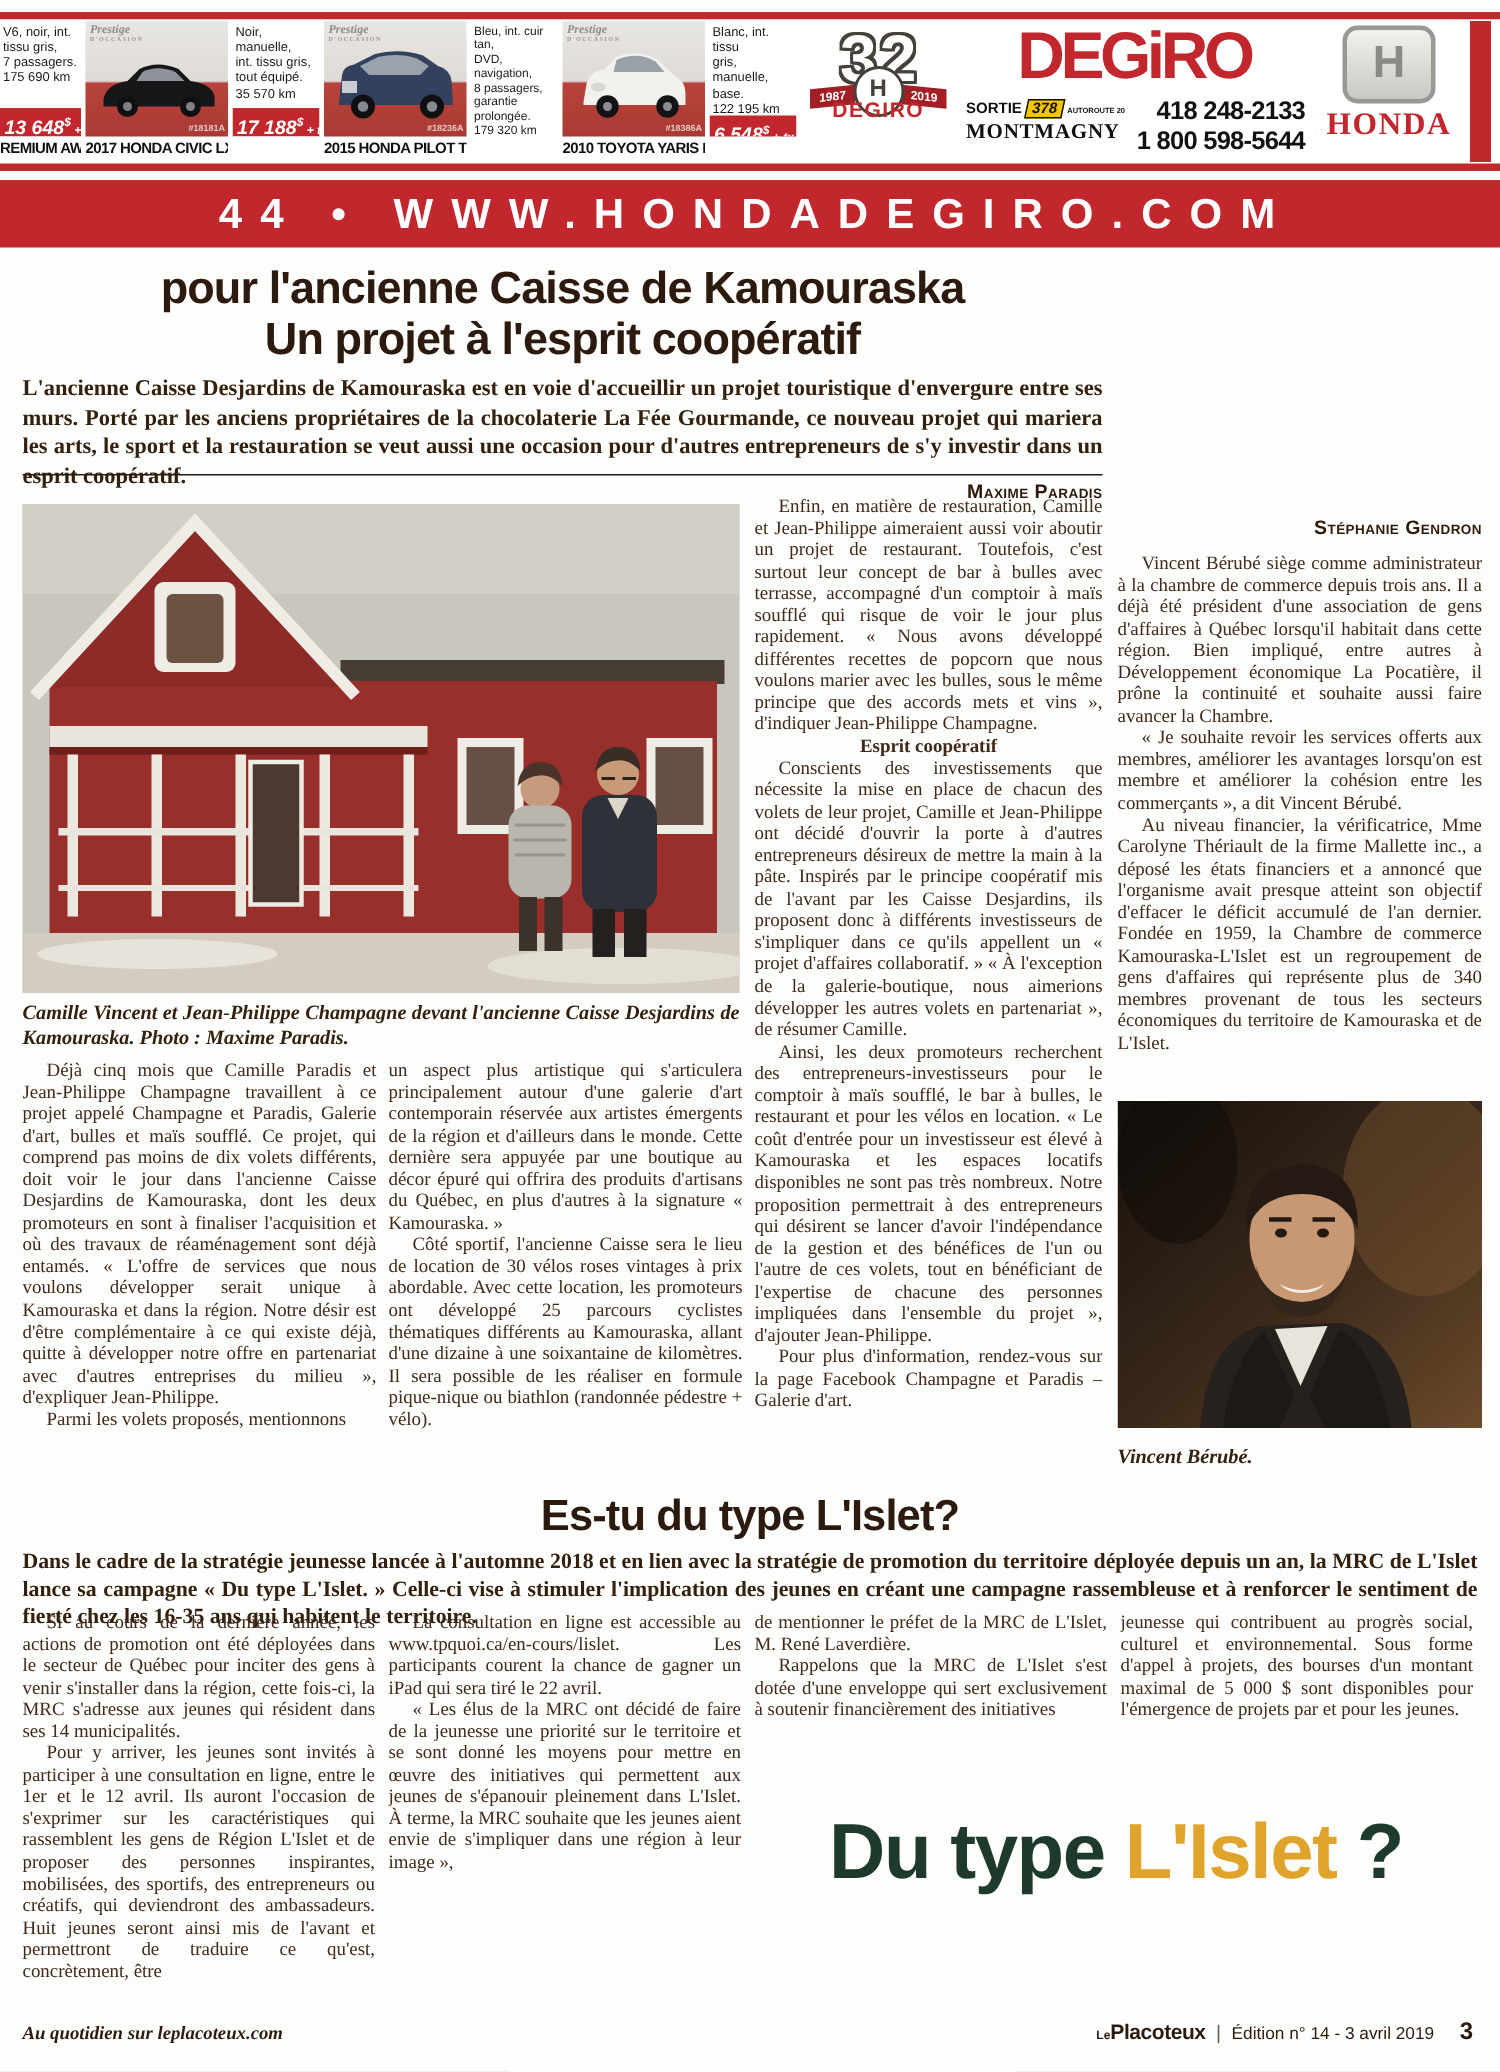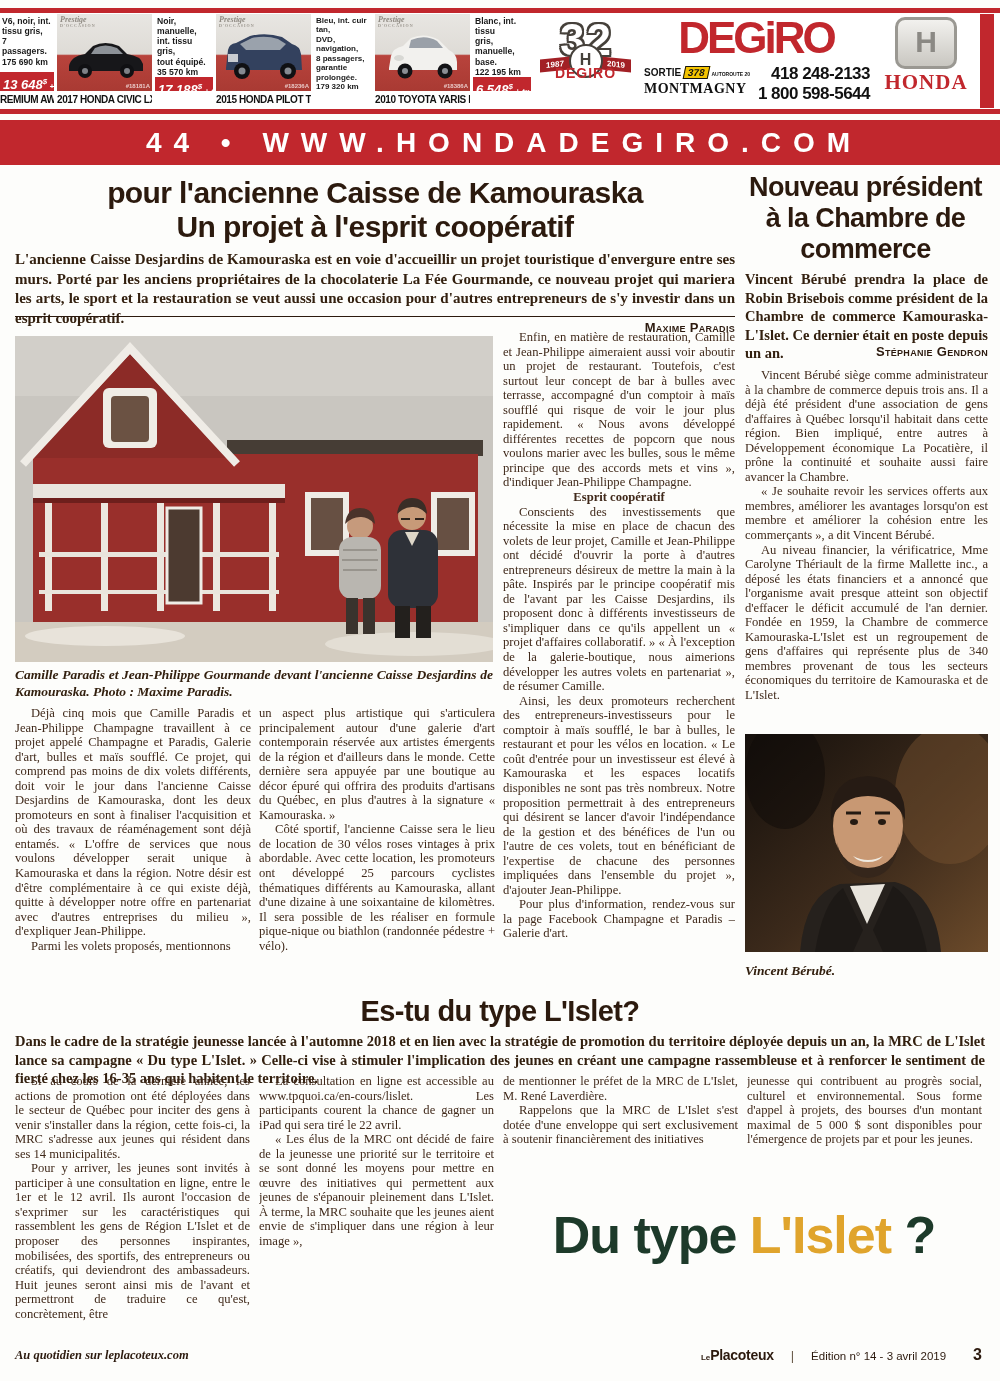--- a/index.html
+++ b/index.html
@@ -7,21 +7,21 @@
         font-family:"Liberation Sans",sans-serif;}
   
   .banner{position:absolute;top:8px;left:0;width:1000px;}
   .banner-rule{height:5px;background:#c1272d;}
   .banner-row{display:flex;gap:3px;background:#fff;padding:1px 0;}
   .unit{display:flex;flex-direction:column;}
   .unit-body{position:relative;overflow:hidden;}
   .unit-label{height:17px;font-weight:bold;font-size:10px;line-height:17px;color:#111;
               letter-spacing:-0.4px;white-space:nowrap;overflow:hidden;}
   .info-body{height:77px;background:#fff;display:flex;flex-direction:column;justify-content:space-between;}
-  .specs{white-space:pre-line;font-size:8.6px;line-height:1.18;font-weight:bold;color:#1a1a1a;padding:2px 1px 0 2px;}
+  .specs{white-space:pre-line;font-size:8.6px;line-height:1.18;font-weight:normal;color:#1a1a1a;padding:2px 1px 0 2px;}
   .pricebar{height:19px;background:#c1272d;color:#fff;font-style:italic;font-weight:bold;
             font-size:13px;line-height:19px;padding-left:3px;white-space:nowrap;}
   .pricebar sup{font-size:8px;}
   .pricebar .tx{font-size:8px;font-weight:bold;}
   .photo-body{height:77px;background:linear-gradient(180deg,#e8e6e2 0%,#dedbd6 52%,#b8433c 54%,#a93a33 100%);}
   .wm{position:absolute;top:2px;left:3px;color:#8f8a82;font-family:"Liberation Serif",serif;
       font-style:italic;font-weight:bold;font-size:8px;line-height:1;}
   .wm small{display:block;font-style:normal;font-size:4px;letter-spacing:1px;color:#9a958d;}
   .stock{position:absolute;right:2px;bottom:2px;color:#e9c8c6;font-size:6px;font-weight:bold;}
   .carsvg{position:absolute;left:0;top:0;width:100%;height:100%;}
@@ -73,21 +73,21 @@
   .caption{position:absolute;font-family:"Liberation Serif",serif;font-weight:bold;font-style:italic;
       font-size:13.5px;line-height:1.28;color:#33200f;text-align:justify;}
   .photo-frame{position:absolute;overflow:hidden;background:#c9c6c0;}
   
   .camp-logo{position:absolute;text-align:center;font-weight:800;font-size:52px;letter-spacing:-1px;}
   .camp-logo .g1{color:#1d3a2a;}
   .camp-logo .g2{color:#e0a42c;}
   
   .footer-left{position:absolute;left:15px;top:1348px;font-family:"Liberation Serif",serif;
       font-weight:bold;font-style:italic;font-size:12.5px;color:#2c1a0e;}
-  .footer-right{position:absolute;right:18px;top:1346px;display:flex;align-items:baseline;gap:17px;
+  .footer-right{position:absolute;right:18px;top:1346px;display:flex;align-items:baseline;gap:7px;
       color:#2c1a0e;}
   .paper-pre{font-size:8px;font-weight:bold;}
   .paper{font-weight:800;font-size:14px;letter-spacing:-0.3px;}
   .sep{font-weight:300;font-size:13px;color:#6a5a4a;}
   .edition{font-size:11.5px;}
   .pageno{font-weight:800;font-size:16px;margin-left:10px;}
 </style>
 </head>
 <body>
 
@@ -279,44 +279,38 @@
       <circle cx="397" cy="180" r="14" fill="#c79a78"></circle>
       <path d="M382 178 Q384 162 397 162 Q411 162 412 178 Q404 170 397 171 Q389 171 382 178 Z" fill="#3a2d26"></path>
       <path d="M386 183 h9 M400 183 h9" stroke="#2c221c" stroke-width="2"></path>
       <path d="M388 193 Q397 199 406 193 L406 197 Q397 202 388 197 Z" fill="#5b4433"></path>
       <rect x="373" y="194" width="50" height="78" rx="14" fill="#2e3138"></rect>
       <path d="M390 196 L397 210 L404 196 Z" fill="#ded7c9"></path>
       <rect x="380" y="270" width="15" height="32" fill="#23201d"></rect>
       <rect x="401" y="270" width="15" height="32" fill="#23201d"></rect>
     </svg>
   </div>
-  <div class="caption" style="left:15px;top:666px;width:478px">Camille Paradis et Jean-Philippe Gourmande devant l'ancienne Caisse Desjardins de Kamouraska. Photo : Maxime Paradis.</div>
+  <div class="caption" style="left:15px;top:666px;width:478px">Camille Vincent et Jean-Philippe Champagne devant l'ancienne Caisse Desjardins de Kamouraska. Photo : Maxime Paradis.</div>
 
   <div class="col" style="left:15px;top:706px;height:286px">
     <p>Déjà cinq mois que Camille Paradis et Jean-Philippe Champagne travaillent à ce projet appelé Champagne et Paradis, Galerie d'art, bulles et maïs soufflé. Ce projet, qui comprend pas moins de dix volets différents, doit voir le jour dans l'ancienne Caisse Desjardins de Kamouraska, dont les deux promoteurs en sont à finaliser l'acquisition et où des travaux de réaménagement sont déjà entamés. « L'offre de services que nous voulons développer serait unique à Kamouraska et dans la région. Notre désir est d'être complémentaire à ce qui existe déjà, quitte à développer notre offre en partenariat avec d'autres entreprises du milieu », d'expliquer Jean-Philippe.</p>
     <p>Parmi les volets proposés, mentionnons</p>
   </div>
   <div class="col" style="left:259px;top:706px;height:286px">
     <p class="cont">un aspect plus artistique qui s'articulera principalement autour d'une galerie d'art contemporain réservée aux artistes émergents de la région et d'ailleurs dans le monde. Cette dernière sera appuyée par une boutique au décor épuré qui offrira des produits d'artisans du Québec, en plus d'autres à la signature « Kamouraska. »</p>
     <p>Côté sportif, l'ancienne Caisse sera le lieu de location de 30 vélos roses vintages à prix abordable. Avec cette location, les promoteurs ont développé 25 parcours cyclistes thématiques différents au Kamouraska, allant d'une dizaine à une soixantaine de kilomètres. Il sera possible de les réaliser en formule pique-nique ou biathlon (randonnée pédestre + vélo).</p>
   </div>
   <div class="col" style="left:503px;top:330px;width:232px;height:662px">
     <p>Enfin, en matière de restauration, Camille et Jean-Philippe aimeraient aussi voir aboutir un projet de restaurant. Toutefois, c'est surtout leur concept de bar à bulles avec terrasse, accompagné d'un comptoir à maïs soufflé qui risque de voir le jour plus rapidement. « Nous avons développé différentes recettes de popcorn que nous voulons marier avec les bulles, sous le même principe que des accords mets et vins », d'indiquer Jean-Philippe Champagne.</p>
     <p class="subhead">Esprit coopératif</p>
     <p>Conscients des investissements que nécessite la mise en place de chacun des volets de leur projet, Camille et Jean-Philippe ont décidé d'ouvrir la porte à d'autres entrepreneurs désireux de mettre la main à la pâte. Inspirés par le principe coopératif mis de l'avant par les Caisse Desjardins, ils proposent donc à différents investisseurs de s'impliquer dans ce qu'ils appellent un « projet d'affaires collaboratif. » « À l'exception de la galerie-boutique, nous aimerions développer les autres volets en partenariat », de résumer Camille.</p>
     <p>Ainsi, les deux promoteurs recherchent des entrepreneurs-investisseurs pour le comptoir à maïs soufflé, le bar à bulles, le restaurant et pour les vélos en location. « Le coût d'entrée pour un investisseur est élevé à Kamouraska et les espaces locatifs disponibles ne sont pas très nombreux. Notre proposition permettrait à des entrepreneurs qui désirent se lancer d'avoir l'indépendance de la gestion et des bénéfices de l'un ou l'autre de ces volets, tout en bénéficiant de l'expertise de chacune des personnes impliquées dans l'ensemble du projet », d'ajouter Jean-Philippe.</p>
     <p>Pour plus d'information, rendez-vous sur la page Facebook Champagne et Paradis – Galerie d'art.</p>
   </div>
 
-  <div class="hl" style="left:743px;top:172px;width:245px;font-size:27px;line-height:31px">
-    <div>Nouveau président</div>
-    <div>à la Chambre de</div>
-    <div>commerce</div>
-  </div>
-  <div class="lead" style="left:745px;top:270px;width:243px;font-size:14.5px;line-height:18.5px">Vincent Bérubé prendra la place de Robin Brisebois comme président de la Chambre de commerce Kamouraska-L'Islet. Ce dernier était en poste depuis un an.</div>
   <div class="byline" style="left:745px;top:344px;width:243px">Stéphanie Gendron</div>
   <div class="col" style="left:745px;top:368px;width:243px;height:362px">
     <p>Vincent Bérubé siège comme administrateur à la chambre de commerce depuis trois ans. Il a déjà été président d'une association de gens d'affaires à Québec lorsqu'il habitait dans cette région. Bien impliqué, entre autres à Développement économique La Pocatière, il prône la continuité et souhaite aussi faire avancer la Chambre.</p>
     <p>« Je souhaite revoir les services offerts aux membres, améliorer les avantages lorsqu'on est membre et améliorer la cohésion entre les commerçants », a dit Vincent Bérubé.</p>
     <p>Au niveau financier, la vérificatrice, Mme Carolyne Thériault de la firme Mallette inc., a déposé les états financiers et a annoncé que l'organisme avait presque atteint son objectif d'effacer le déficit accumulé de l'an dernier. Fondée en 1959, la Chambre de commerce Kamouraska-L'Islet est un regroupement de gens d'affaires qui représente plus de 340 membres provenant de tous les secteurs économiques du territoire de Kamouraska et de L'Islet.</p>
   </div>
 
   <div class="photo-frame" style="left:745px;top:734px;width:243px;height:218px">
     <svg width="243" height="218" viewBox="0 0 243 218">
       <defs>

